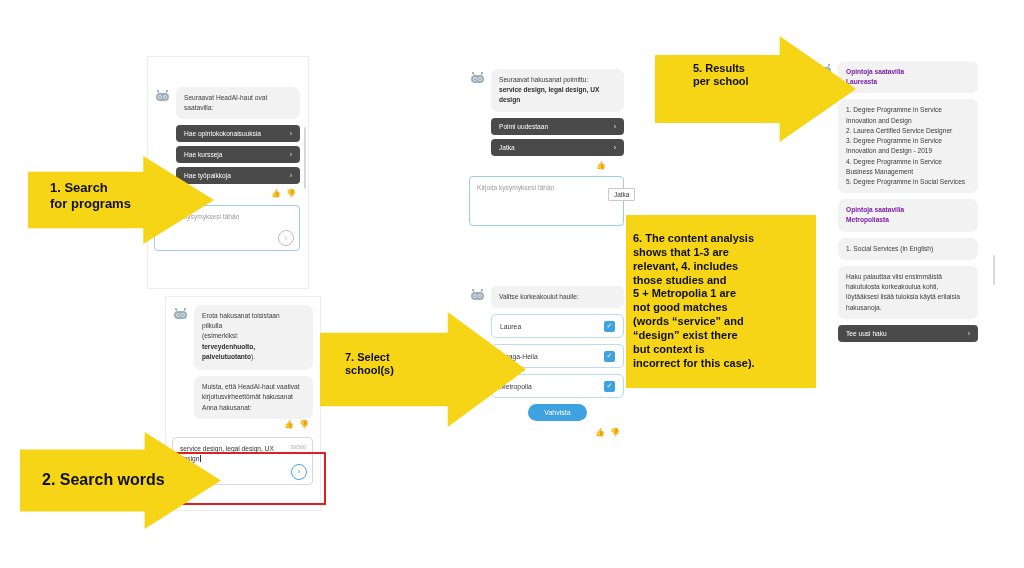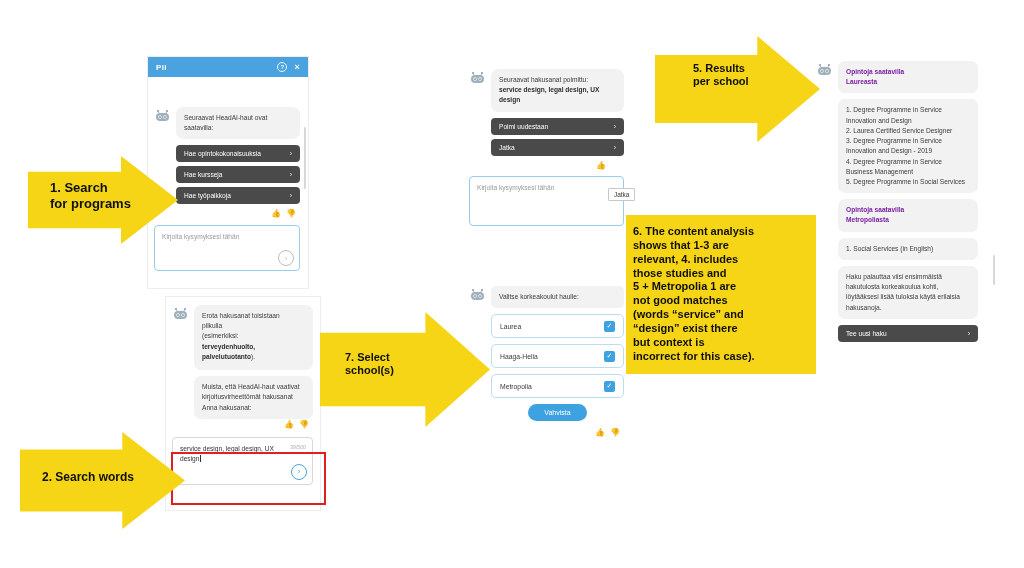--- a/index.html
+++ b/index.html
@@ -75,39 +75,34 @@
     position:absolute;border:1px solid #c8c8c8;background:#fff;color:#333;
     font-size:6.4px;padding:2px 5px;border-radius:1px;
   }
 
   
   .arrow{position:absolute;background:#f5d515;color:#101010;
          font-weight:bold;line-height:1.22;}
   .arrow .tx{position:absolute;white-space:pre;}
   .arrow-r{ 
     clip-path:polygon(0% 18%, 62% 18%, 62% 0%, 100% 50%, 62% 100%, 62% 82%, 0% 82%);
+    padding-left:36px;
   }
   .note{position:absolute;background:#f5d515;color:#101010;font-weight:bold;
-        padding:10px 7px;line-height:1.26;white-space:pre-line;}
+        padding:17px 7px;line-height:1.26;white-space:pre-line;}
 
   .redbox{position:absolute;border:2px solid #e02020;}
   .scrollthumb{position:absolute;width:2px;background:#d8d8d8;border-radius:1px;}
 </style>
 </head>
 <body>
 
 <div class="stage">
 
   <div class="panel" style="left:148px;top:57px;width:160px;height:231px;box-shadow:0 0 0 1px #ededed;">
-    <div class="chat-header">
-      <span>Pii</span>
-      <span class="spacer"></span>
-      <span class="hdr-icon" style="border:1px solid #fff;border-radius:50%;width:8px;height:8px;display:inline-flex;align-items:center;justify-content:center;font-size:6px;">?</span>
-      <span class="hdr-icon">×</span>
-    </div>
     <div class="chat-body" style="padding:30px 8px 6px 6px;">
       <div class="msg-row">
         <span class="avatar">
           <svg viewBox="0 0 34 28" width="17" height="14">
             <line x1="8" y1="5" x2="11" y2="9" stroke="#8a9aa8" stroke-width="1.6"></line>
             <line x1="26" y1="5" x2="23" y2="9" stroke="#8a9aa8" stroke-width="1.6"></line>
             <circle cx="8" cy="4" r="2" fill="#8a9aa8"></circle>
               <circle cx="26" cy="4" r="2" fill="#8a9aa8"></circle>
             <rect x="4" y="8" width="26" height="16" rx="8" fill="#9fb0bd"></rect>
             <ellipse cx="12" cy="16" rx="3.4" ry="3.4" fill="#ffffff"></ellipse>
@@ -305,21 +300,21 @@
     </div>
     <div class="scrollthumb" style="right:-11px;top:200px;height:30px;"></div>
   </div>
 
   <div class="arrow arrow-r" style="left:28px;top:156px;width:150px;height:88px;">
     <span class="tx" style="left:22px;top:24px;font-size:13px;">1. Search
 for programs</span>
   </div>
 
   <div class="arrow arrow-r" style="left:20px;top:432px;width:165px;height:97px;">
-    <span class="tx" style="left:22px;top:38px;font-size:12px;">2. Search words</span>
+    <span class="tx" style="left:22px;top:38px;font-size:16px;">2. Search words</span>
   </div>
 
 
   <div class="arrow arrow-r" style="left:320px;top:312px;width:170px;height:115px;">
     <span class="tx" style="left:25px;top:39px;font-size:11px;">7. Select
 school(s)</span>
   </div>
 
   <div class="arrow arrow-r" style="left:655px;top:36px;width:165px;height:106px;">
     <span class="tx" style="left:38px;top:26px;font-size:11px;">5. Results

